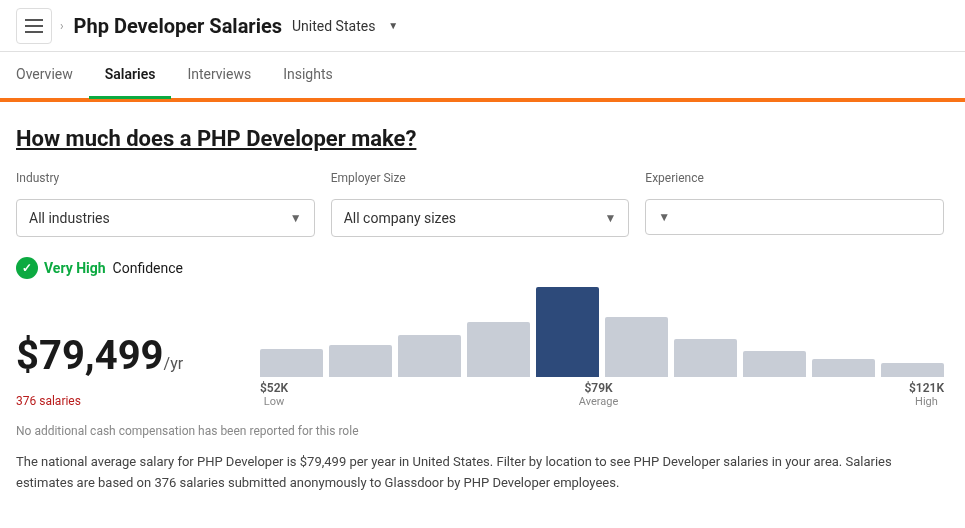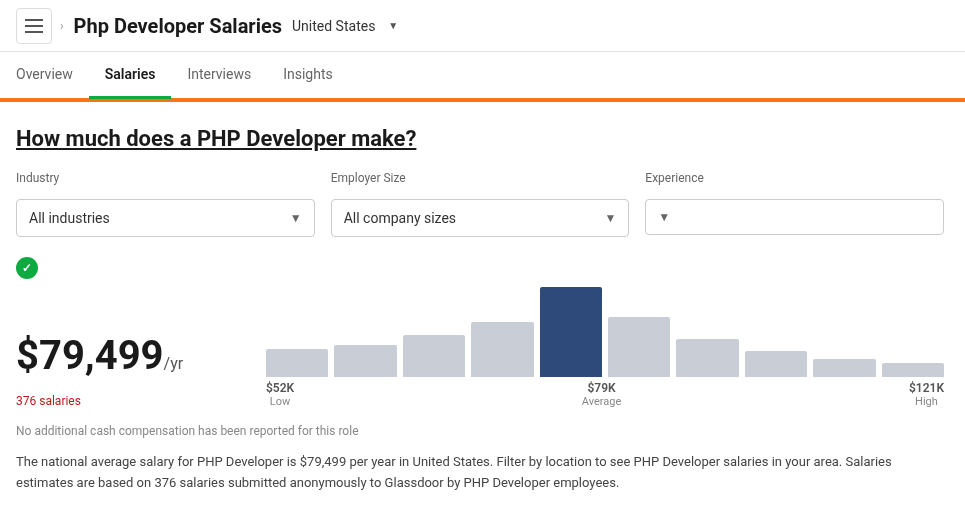--- a/index.html
+++ b/index.html
@@ -120,21 +120,21 @@
       display: flex; align-items: center; justify-content: center;
       color: white; font-size: 12px; font-weight: 700;
     }
     .confidence-text { color: #1a1a1a; font-size: 14px; }
     .confidence-text .very-high { color: #0caa41; font-weight: 700; }
 
     
     .salary-chart-row {
       display: flex;
       align-items: flex-end;
-      gap: 10px;
+      gap: 4px;
       margin-bottom: 4px;
     }
 
     .salary-left {
       min-width: 240px;
       padding-right: 30px;
     }
     .salary-amount {
       font-size: 40px;
       font-weight: 700;
@@ -249,20 +249,24 @@
     <div class="filter-group">
       <span class="filter-label">Experience</span>
       <div class="filter-select">
         <span class="chevron">▼</span>
       </div>
     </div>
   </div>
 
   <div class="confidence-row">
     <div class="confidence-icon">✓</div>
+    <span class="confidence-text">
+      <span class="very-high">Very High</span>
+      &nbsp;<span>Confidence</span>
+    </span>
   </div>
 
   <div class="salary-chart-row">
     <div class="salary-left">
       <div class="salary-amount">
         <span>$79,499</span><span class="per-yr">/yr</span>
       </div>
       <div class="salary-count">376 salaries</div>
     </div>
 

